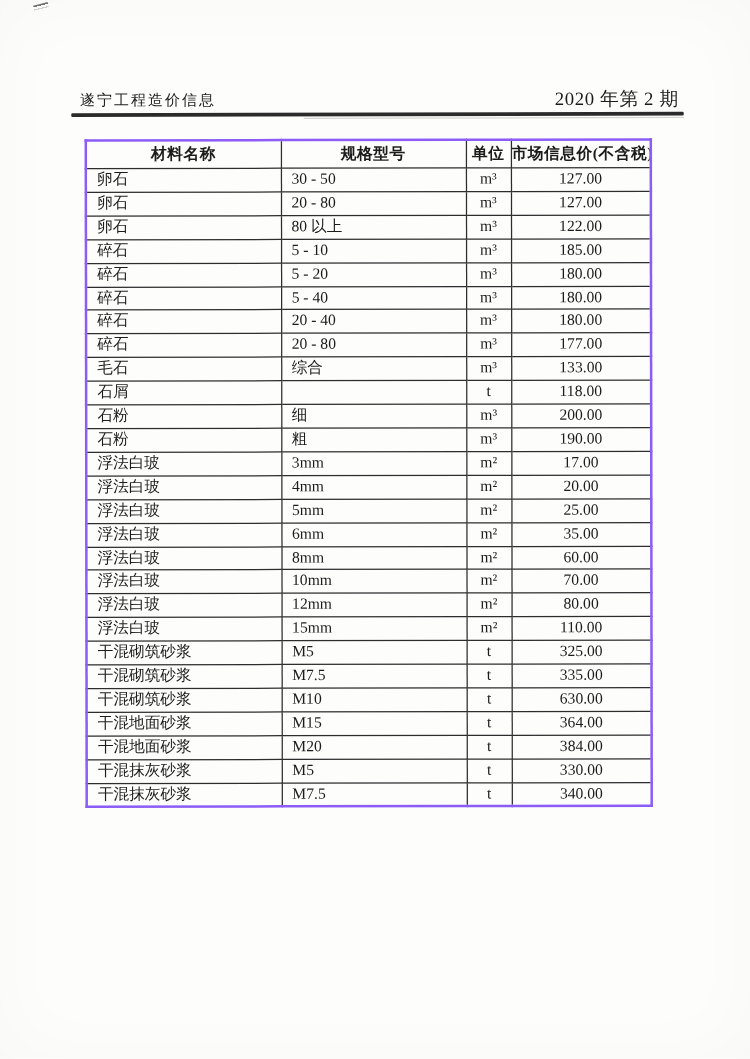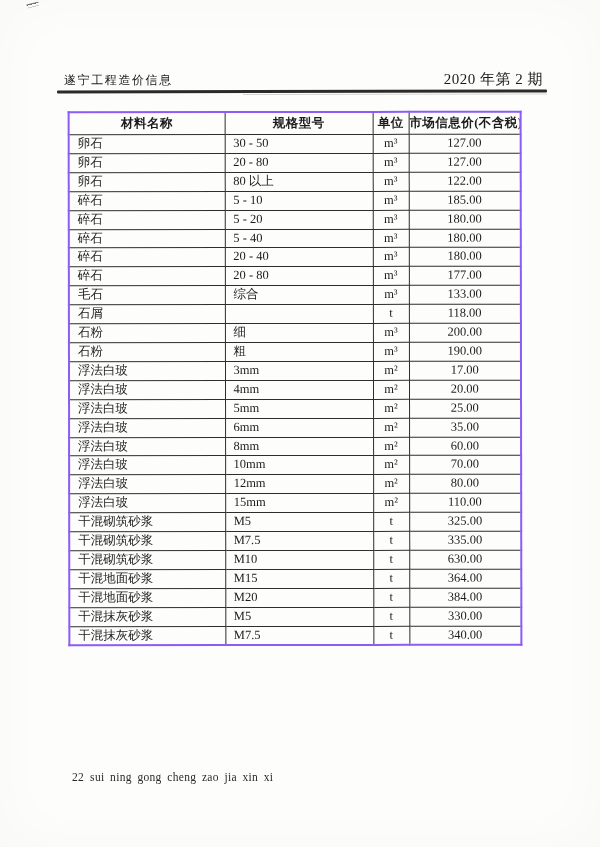--- a/index.html
+++ b/index.html
@@ -314,17 +314,14 @@
         </tr>
         <tr>
           <td>干混抹灰砂浆</td>
           <td>M7.5</td>
           <td>t</td>
           <td>340.00</td>
         </tr>
       </tbody>
   </table>
 
-  <div class="page-footer">
-    <span class="page-number">22</span><span>sui ning gong cheng zao jia xin xi</span>
-  </div>
 
 </div>
 
 </body></html>

